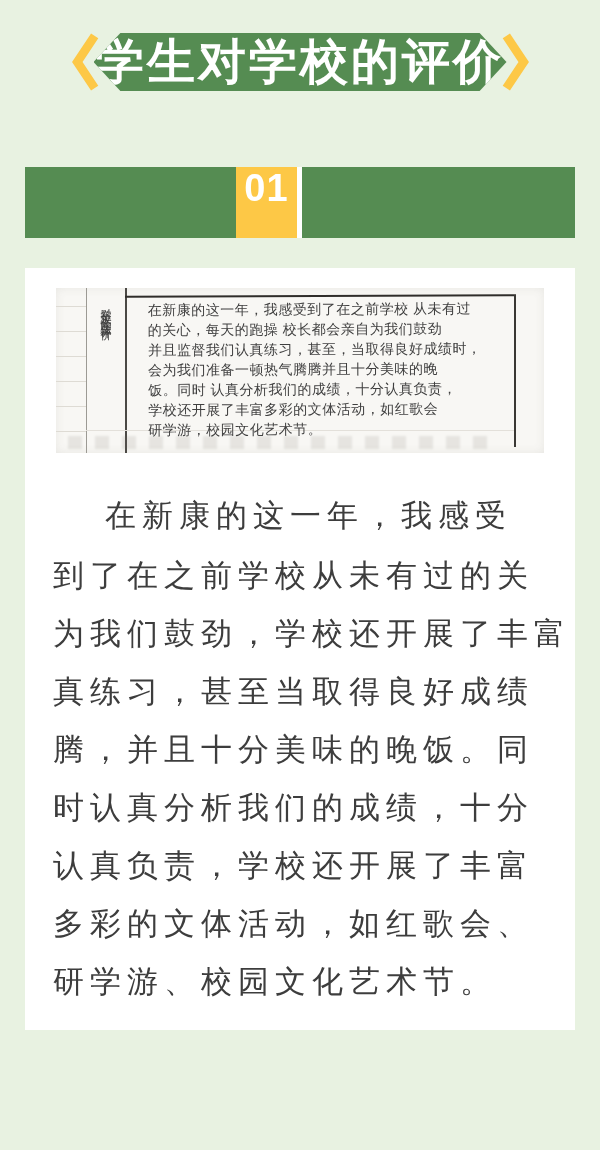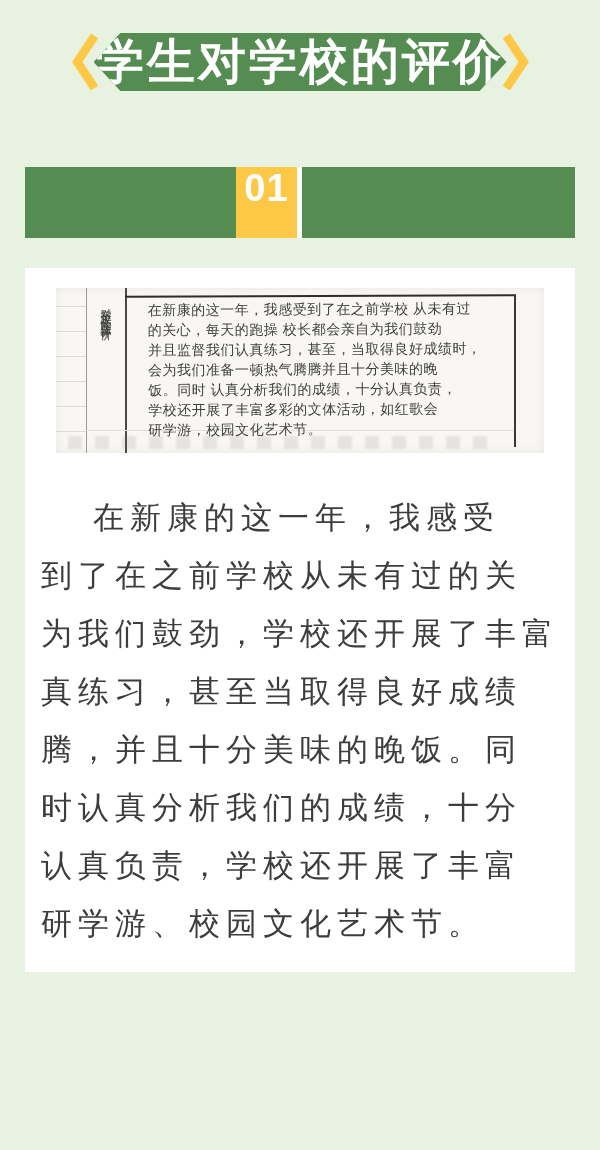--- a/index.html
+++ b/index.html
@@ -49,21 +49,21 @@
     color: #FFFFFF; font-size: 38px; font-weight: bold;
     letter-spacing: 1px;
   }
   .seg-gap   { width: 5px; background: #FFFFFF; }
   .seg-green-right { flex: 1; background: #558C52; }
 
   
   .card {
     margin: 4px 25px;
     background: #FFFFFF;
-    padding: 20px 16px 19px;
+    padding: 20px 28px 19px;
   }
 
   
   .scan {
     position: relative;
     width: 488px; height: 165px;
     margin: 0 auto 36px;
     background: #F8F7F4;
     box-shadow: inset 0 0 10px rgba(90,85,75,0.10);
     overflow: hidden;
@@ -101,21 +101,21 @@
     filter: blur(1.2px);
   }
 
   
   .article-line {
     font-size: 31px; line-height: 58px;
     letter-spacing: 6px;
     color: #3D3D3D;
     white-space: nowrap;
   }
-  .article-line.first { text-indent: 52px; }
+  .article-line.first { text-indent: 52px; font-family: Liberation Mono, monospace; }
 </style>
 </head>
 <body>
 
 <div>
 
   <div class="banner-row">
     <span class="chev chev-left">
       <svg viewBox="0 0 30 60" xmlns="http://www.w3.org/2000/svg">
         <polyline points="25,3 7,30 25,57" fill="none" stroke="#FDC846" stroke-width="9"></polyline>
@@ -168,17 +168,18 @@
     </div>
 
     <div>
       <div class="article-line first">在新康的这一年，我感受</div>
       <div class="article-line">到了在之前学校从未有过的关</div>
       <div class="article-line">为我们鼓劲，学校还开展了丰富</div>
       <div class="article-line">真练习，甚至当取得良好成绩</div>
       <div class="article-line">腾，并且十分美味的晚饭。同</div>
       <div class="article-line">时认真分析我们的成绩，十分</div>
       <div class="article-line">认真负责，学校还开展了丰富</div>
+      <div class="article-line">多彩的文体活动，如红歌会、</div>
       <div class="article-line">研学游、校园文化艺术节。</div>
     </div>
 
   </div>
 </div>
 
 </body></html>

